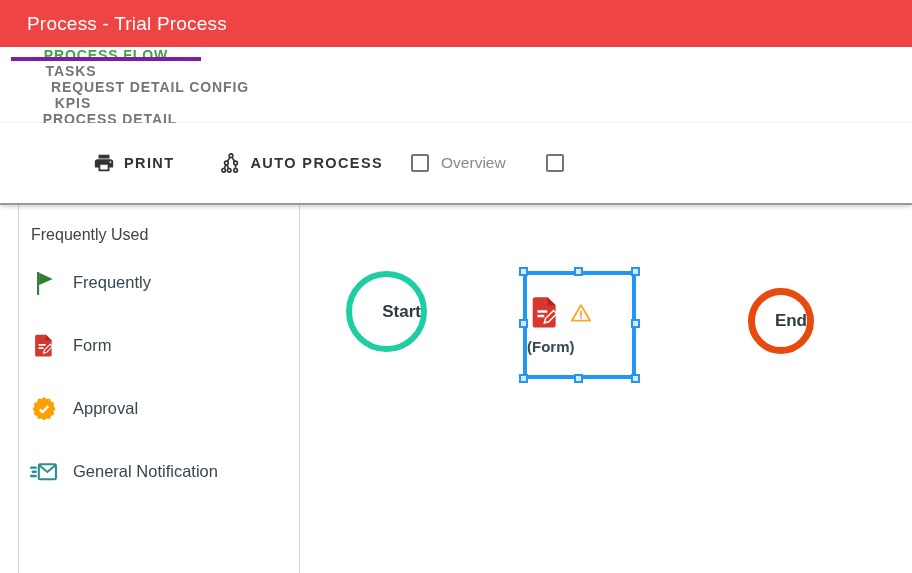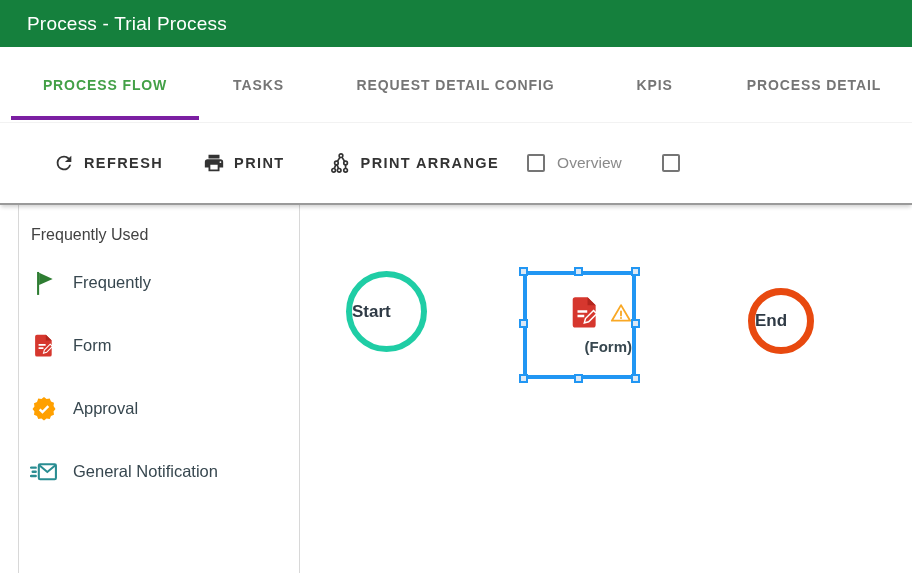--- a/index.html
+++ b/index.html
@@ -1,24 +1,24 @@
 <!DOCTYPE html>
 <html><head>
 <meta charset="utf-8">
 <style>
   * { margin:0; padding:0; box-sizing:border-box; }
   html,body { width:912px; height:573px; overflow:hidden; background:#fff;
     font-family:"Liberation Sans", sans-serif; }
 
   
-  .app-header { height:47px; background:#15803d; color:#fff; display:flex;
+  .app-header { height:47px; background:#ef4444; color:#fff; display:flex;
     align-items:center; padding-left:27px; font-size:19px; letter-spacing:.2px; }
 
   
-  .tabbar { height:76px; display:flex; padding-left:11px; border-bottom:1px solid #f2f2f2; background:#fff; }
+  .tabbar { height:76px; display:flex; padding-left:11px; border-bottom:1px solid #f2f2f2; background:#fff;flex-direction:column; }
   .tab { display:flex; align-items:center; justify-content:center; position:relative;
     font-size:14px; font-weight:bold; letter-spacing:.9px; color:#757575; cursor:pointer; }
   .tab:nth-child(1){ width:190px; }
   .tab:nth-child(2){ width:120px; }
   .tab:nth-child(3){ width:278px; }
   .tab:nth-child(4){ width:124px; }
   .tab:nth-child(5){ width:198px; }
   .tab.active { color:#43A047; }
   .tab.active::after { content:""; position:absolute; left:0; right:0; bottom:2px;
     height:4px; background:#7B1FA2; }
@@ -49,27 +49,27 @@
     border-left:1px solid #d8d8d8; border-right:1px solid #d8d8d8; background:#fff; }
   .palette-title { margin:20px 0 0 12px; font-size:16px; line-height:20px; color:#424242; }
   .palette-list { margin-top:6px; }
   .palette-item { height:63px; display:flex; align-items:center; padding-left:10px;
     gap:14px; font-size:16.5px; color:#37474F; cursor:grab; }
   .p-icon { width:30px; display:flex; justify-content:center; align-items:center; flex:none; }
 
   
   .canvas { position:absolute; left:316px; top:0; right:0; bottom:0; background:#fff; }
   .node-circle { position:absolute; border-radius:50%; background:#fff; display:flex;
-    align-items:center; justify-content:flex-start; font-weight:bold; font-size:17px;
+    align-items:center; justify-content:flex-end; font-weight:bold; font-size:17px;
     color:#2F3A45; cursor:pointer; }
   .node-start { left:30px; top:66px; width:81px; height:81px; border:6px solid #1FCDA5; }
   .node-end { left:432px; top:83px; width:66px; height:66px; border:7px solid #E8490F; }
   .node-form { position:absolute; left:207px; top:66px; width:113px; height:108px;
     border:4px solid #2196F3; background:#fff; display:flex; flex-direction:column;
-    align-items:flex-end; justify-content:center; cursor:pointer; }
+    align-items:flex-start; justify-content:center; cursor:pointer; }
   .form-icon-row { display:flex; align-items:center; gap:7px; }
   .node-form .label { margin-top:3px; font-weight:bold; font-size:15px; color:#37474F; }
   .handle { position:absolute; width:9px; height:9px; background:#dce8f5;
     border:2px solid #2196F3; cursor:move; }
   .h-nw{left:-8px;top:-8px} .h-n{left:calc(50% - 6px);top:-8px} .h-ne{right:-8px;top:-8px}
   .h-w{left:-8px;top:calc(50% - 6px)} .h-e{right:-8px;top:calc(50% - 6px)}
   .h-sw{left:-8px;bottom:-8px} .h-s{left:calc(50% - 6px);bottom:-8px} .h-se{right:-8px;bottom:-8px}
 </style>
 </head>
 <body>
@@ -91,28 +91,20 @@
   <div class="tab">
       <span>KPIS</span>
     </div>
   <div class="tab">
       <span>PROCESS DETAIL</span>
     </div>
 </div>
 
 <div class="toolbar">
 
-  <div class="tool-btn">
-    <span>
-      <svg width="22" height="22" viewBox="0 0 24 24" fill="#333">
-          <path d="M17.65 6.35A7.96 7.96 0 0 0 12 4a8 8 0 1 0 7.73 10h-2.08A6 6 0 1 1 12 6c1.66 0 3.14.69 4.22 1.78L13 11h7V4l-2.35 2.35z"></path>
-        </svg>
-    </span>
-    <span>REFRESH</span>
-  </div>
 
   <div class="tool-btn gap-print">
     <span>
       <svg width="22" height="22" viewBox="0 0 24 24" fill="#333">
           <path d="M19 8H5a3 3 0 0 0-3 3v6h4v4h12v-4h4v-6a3 3 0 0 0-3-3zm-3 11H8v-5h8v5zm3-7a1 1 0 1 1 0-2 1 1 0 0 1 0 2zm-1-9H6v4h12V3z"></path>
         </svg>
     </span>
     <span>PRINT</span>
   </div>
 
@@ -121,21 +113,21 @@
       <svg width="22" height="22" viewBox="0 0 24 24" fill="none" stroke="#333" stroke-width="1.8">
         <circle cx="12" cy="4" r="2"></circle>
           <circle cx="7" cy="12" r="2"></circle>
           <circle cx="17" cy="12" r="2"></circle>
         <circle cx="4" cy="20" r="2"></circle>
           <circle cx="10" cy="20" r="2"></circle>
           <circle cx="17" cy="20" r="2"></circle>
         <path d="M11 5.6 8 10.4M13 5.6l3 4.8M6.3 13.8 4.7 18.1M7.7 13.8l1.6 4.3M17 14v4"></path>
       </svg>
     </span>
-    <span>PRINT ARRANGE</span>
+    <span>AUTO PROCESS</span>
   </div>
 
   <div class="check-group gap-cb1">
     <span class="checkbox"></span>
     <span>Overview</span>
   </div>
 
 
   <div class="check-group gap-cb3">
     <span class="checkbox"></span>

